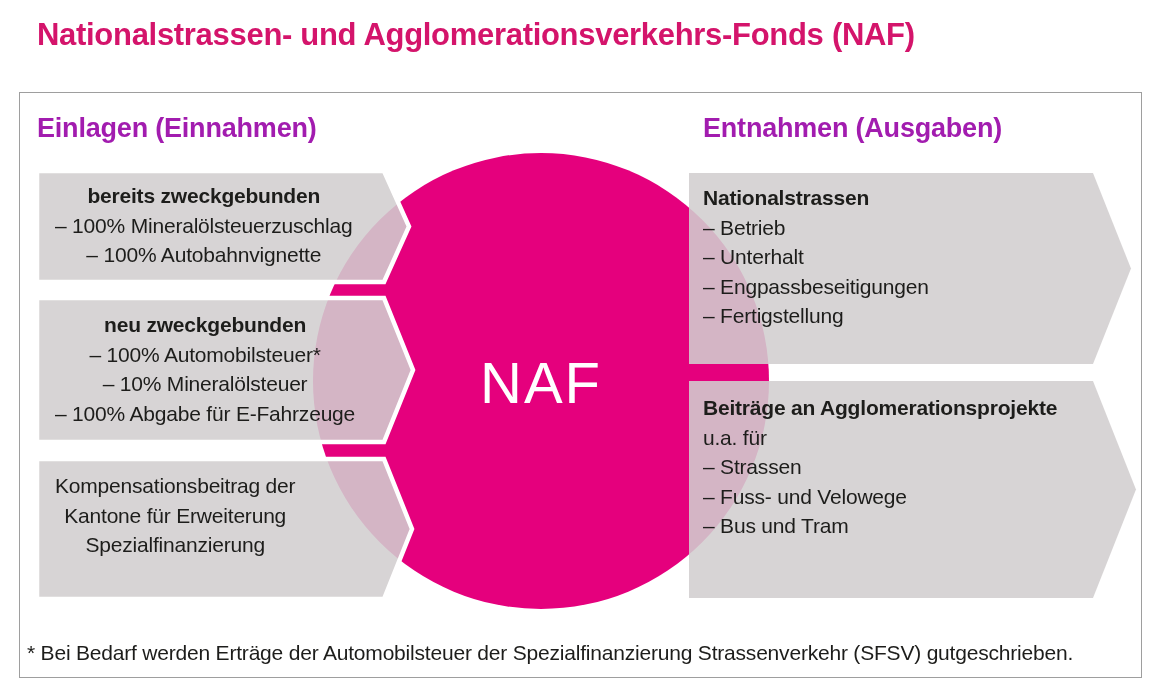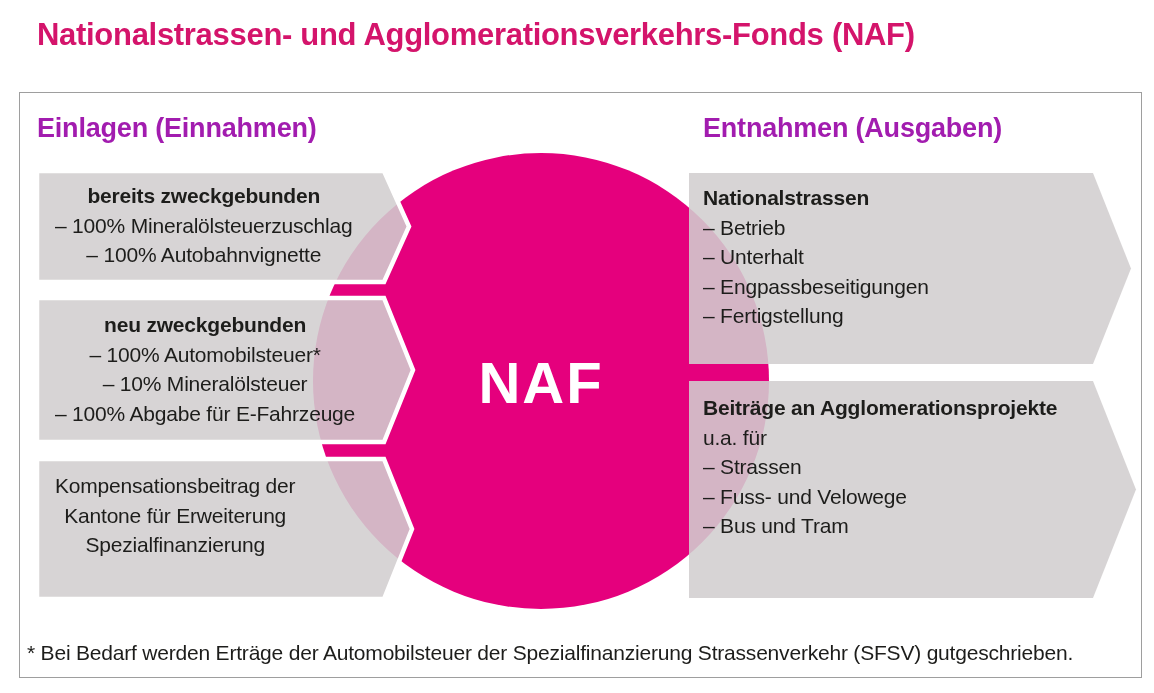--- a/index.html
+++ b/index.html
@@ -53,21 +53,21 @@
   .naf-label {
     position: absolute;
     left: 371px;
     top: 257px;
     width: 300px;
     height: 64px;
     display: flex;
     align-items: center;
     justify-content: center;
     font-size: 58px;
-    font-weight: bold;
+    font-weight: normal;
     letter-spacing: 2px;
     color: #ffffff;
   }
   .box-text {
     position: absolute;
     font-size: 21px;
     line-height: 29.5px;
     letter-spacing: -0.2px;
     color: #1d1d1b;
     white-space: nowrap;

